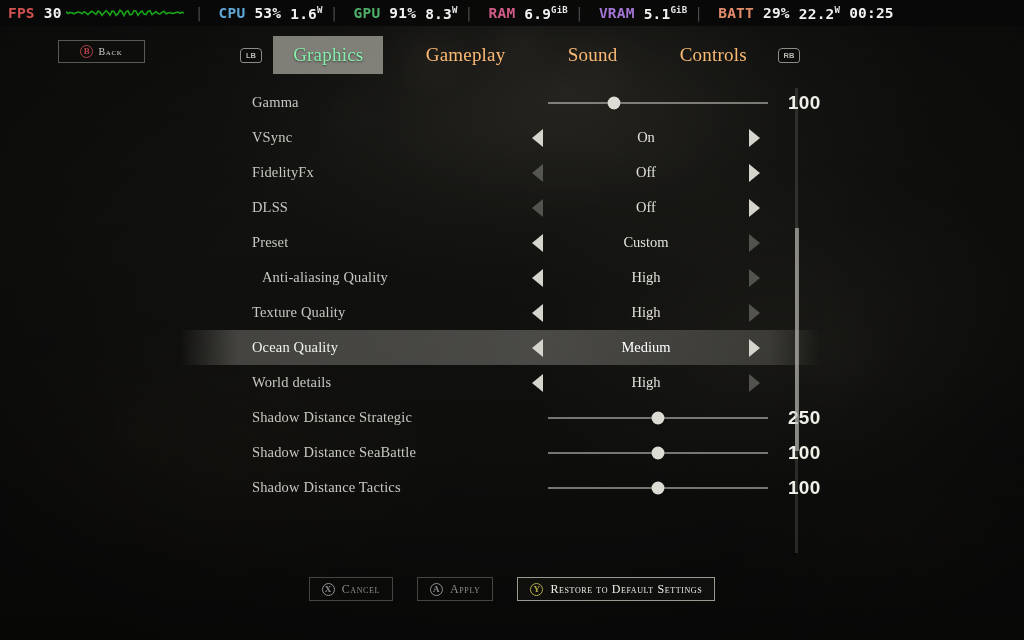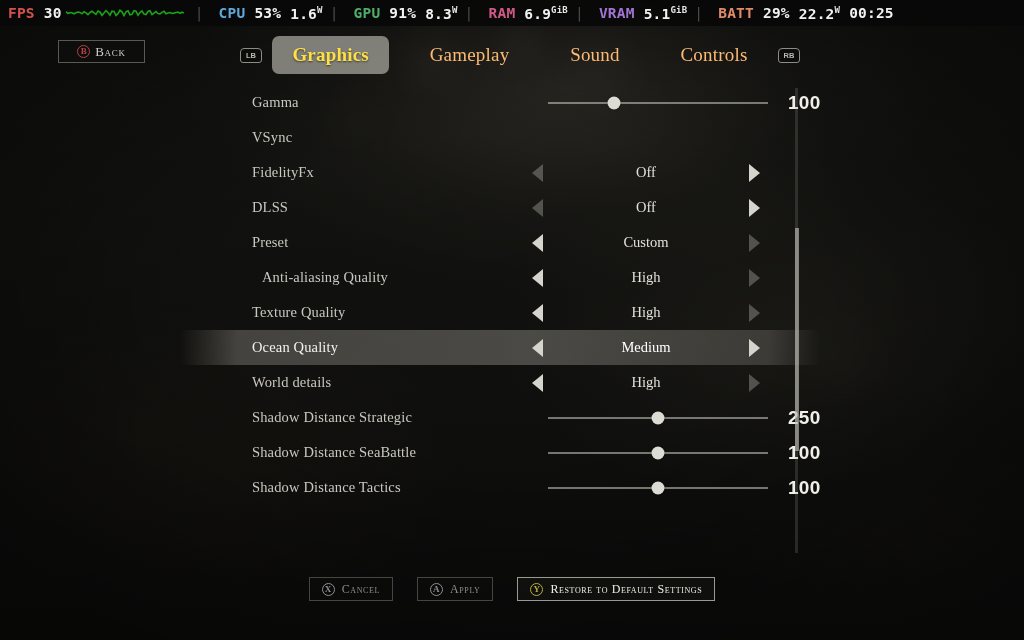--- a/index.html
+++ b/index.html
@@ -77,21 +77,21 @@
     border:1.4px solid currentColor;
     display:flex; align-items:center; justify-content:center;
     font-family:"Liberation Serif", serif;
     font-size:9px; font-weight:bold; line-height:1;
   }
   .glyph-b { color:#b5444a; }
   .glyph-x { color:#8e9094; }
   .glyph-a { color:#8e9094; }
   .glyph-y { color:#b3ad45; }
   #back-button .btn-text {
-    color:#cfcfc8; font-size:13px;
+    color:#cfcfc8; font-size:10px;
     font-variant:small-caps; letter-spacing:.7px;
   }
 
   
   #tab-bar {
     position:absolute; top:36px; left:240px;
     width:560px; height:38px;
     display:flex; align-items:center; justify-content:flex-end;
     z-index:20;
   }
@@ -107,24 +107,23 @@
   .tabs-mid { display:flex; align-items:center; gap:0; flex:1 1 auto; justify-content:space-around; height:38px; }
   .tab {
     position:relative; height:38px;
     display:flex; align-items:center; justify-content:center;
     padding:0 20px;
     color:#fdba74; font-size:19px; letter-spacing:.2px;
     font-family:"Liberation Serif", serif;
   }
   .tab.active {
     background:rgba(196,194,184,0.62);
-    color:#fde047;
+    color:#86efac;
     text-shadow:0 1px 2px rgba(0,0,0,.55);
-    font-weight:bold;
-    border-radius:7px;
+    font-weight:normal;
   }
 
   
   #settings-list {
     position:absolute; top:85px; left:180px;
     width:640px; height:470px;
     z-index:15;
   }
   .row {
     position:relative;
@@ -297,20 +296,25 @@
         <span class="row-label">Gamma</span>
         <div class="slider">
           <div class="slider-track">
             <span class="slider-knob" style="left:30%"></span>
           </div>
         </div>
         <span class="slider-number">100</span>
       </div>
       <div class="row">
         <span class="row-label">VSync</span>
+        <div class="stepper">
+          <span class="arrow arrow-left"></span>
+          <span class="stepper-value">On</span>
+          <span class="arrow arrow-right"></span>
+        </div>
       </div>
       <div class="row">
         <span class="row-label">FidelityFx</span>
         <div class="stepper">
           <span class="arrow arrow-left dim-left"></span>
           <span class="stepper-value">Off</span>
           <span class="arrow arrow-right"></span>
         </div>
       </div>
       <div class="row">

